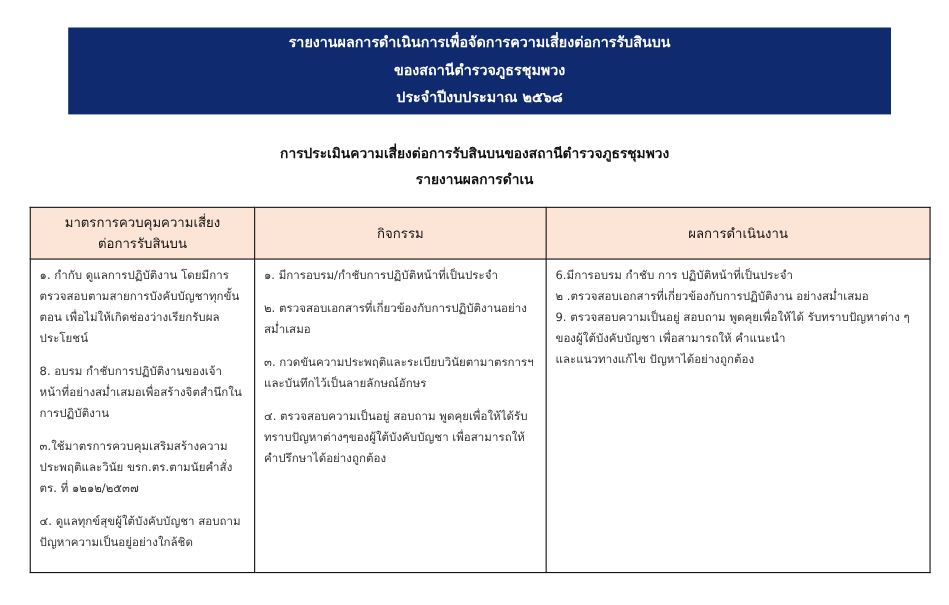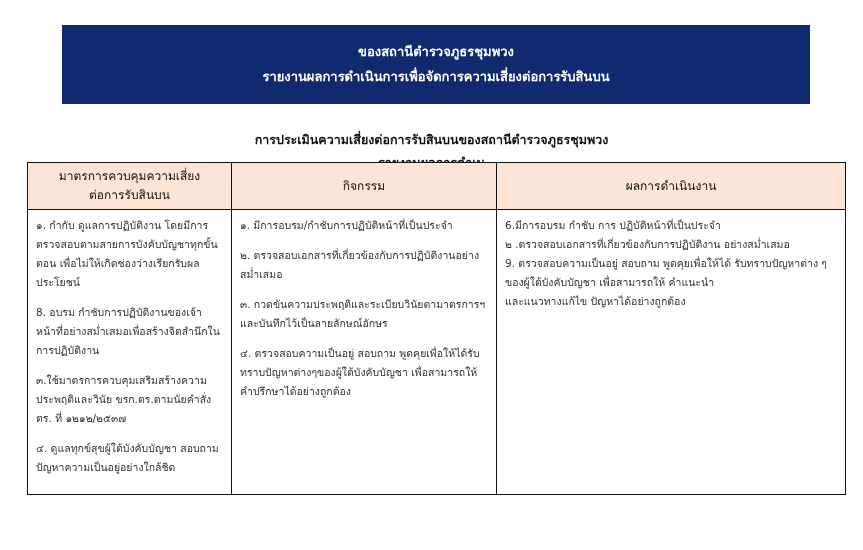--- a/index.html
+++ b/index.html
@@ -13,42 +13,43 @@
     display: flex; flex-direction: column; justify-content: center; gap: 3px;
   }
   .banner .line { font-size: 13px; font-weight: bold; line-height: 22px; }
   .subtitle {
     position: absolute; left: 0; width: 863px; text-align: center;
     font-size: 12.5px; font-weight: bold; color: #111;
   }
   .sub1 { top: 130px; }
   .sub2 { top: 153px; }
   table {
-    position: absolute; left: 27px; top: 162px; width: 818px;
+    position: absolute; left: 27px; top: 188px; width: 818px;
     border-collapse: collapse; table-layout: fixed;
     border: 1.5px solid #111;
   }
   th, td { border: 1.3px solid #111; vertical-align: top; }
   th {
     background: #fce4d6; height: 44px; font-size: 12px; font-weight: normal;
     text-align: center; vertical-align: middle; line-height: 19px; color: #111;
   }
   td { font-size: 10.5px; line-height: 19px; padding: 6px 8px 6px 8px; color: #333; height: 264px; }
   .item { margin: 0 0 11px 0; }
   .res-item { margin: 0; }
   col.c1 { width: 204px; }
   col.c2 { width: 265px; }
   col.c3 { width: 349px; }
 </style>
 </head>
 <body>
 
 <div class="banner">
+  <div class="line">รายงานผลการดำเนินการเพื่อจัดการความเสี่ยงต่อการรับสินบน</div>
   <div class="line">ของสถานีตำรวจภูธรชุมพวง</div>
-  <div class="line">รายงานผลการดำเนินการเพื่อจัดการความเสี่ยงต่อการรับสินบน</div>
+  <div class="line">ประจำปีงบประมาณ ๒๕๖๘</div>
 </div>
 
 <div class="subtitle sub1">การประเมินความเสี่ยงต่อการรับสินบนของสถานีตำรวจภูธรชุมพวง</div>
 <div class="subtitle sub2">รายงานผลการดำเน</div>
 
 <table>
   <colgroup>
       <col class="c1">
       <col class="c2">
       <col class="c3">

